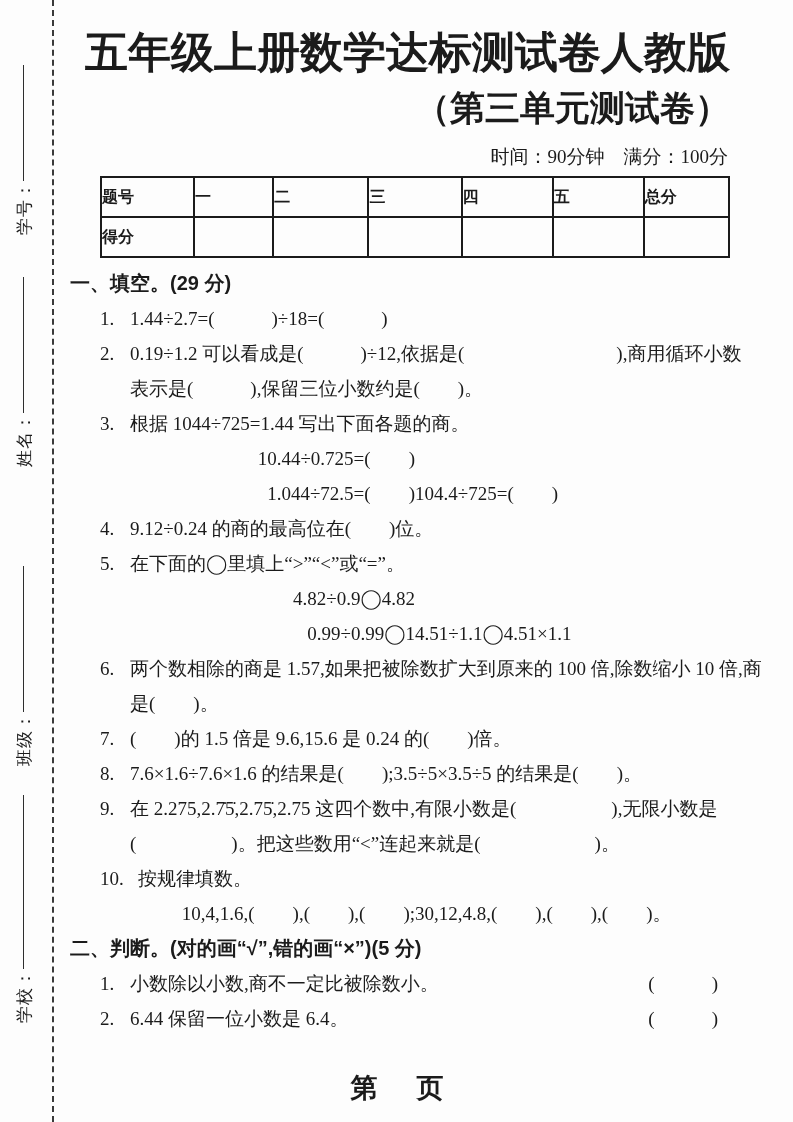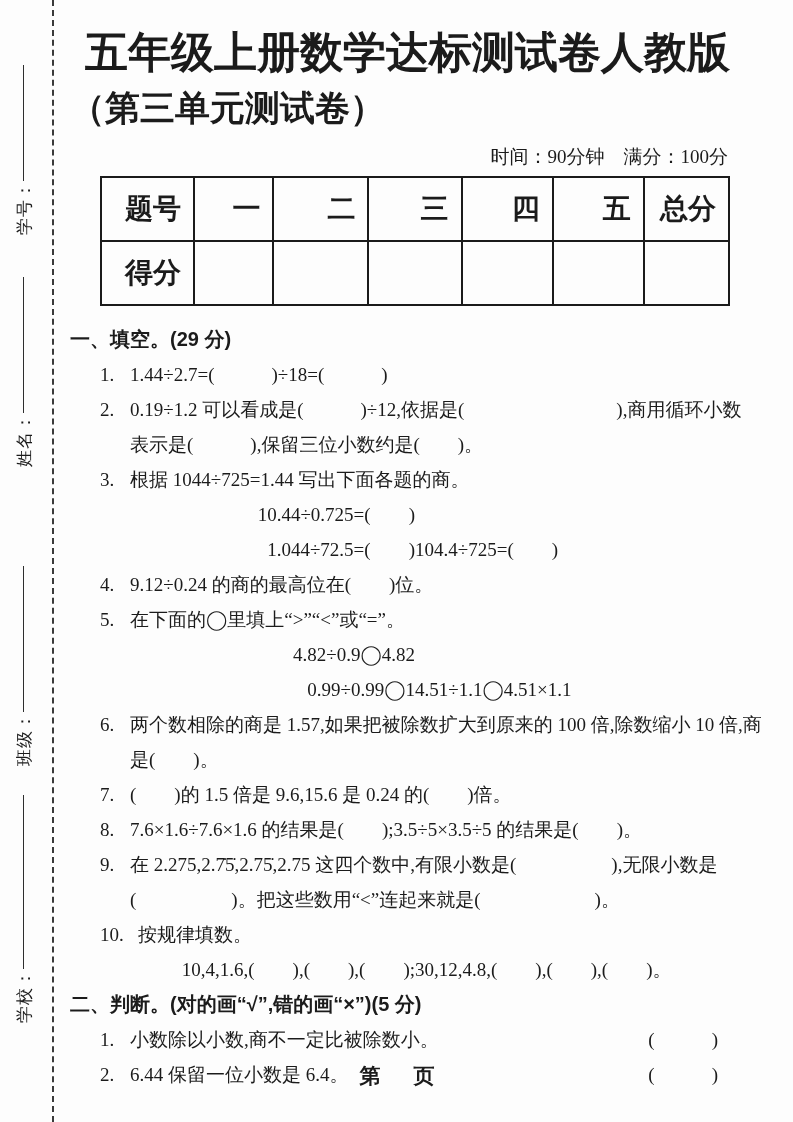--- a/index.html
+++ b/index.html
@@ -24,53 +24,53 @@
   .m-line { flex:1; height:0; border-bottom:1.6px solid #2e2e2e; margin-bottom:2px; }
 
   
   .content { position:absolute; left:70px; top:0; width:660px; }
   .title {
     margin:28px 0 0; text-align:right;
     font-size:43px; font-weight:bold; line-height:1.15;
     font-family:"Liberation Sans","DejaVu Sans",sans-serif;
   }
   .subtitle {
-    margin:8px 0 0; text-align:left;
+    margin:8px 0 0; text-align:right;
     font-size:35px; font-weight:bold;
     font-family:"Liberation Sans","DejaVu Sans",sans-serif;
   }
   .info { margin-top:12px; text-align:right; font-size:19px; padding-right:2px; }
 
   table.score { border-collapse:collapse; margin:6px 0 0 30px; table-layout:fixed; }
   table.score td {
-    border:2px solid #1b1b1b; height:38px; padding:12px;
-    text-align:right; vertical-align:middle;
-    font-size:28px; font-weight:bold;
-    font-family:"Liberation Sans","DejaVu Sans",sans-serif;
-  }
-
-  .lines { margin-top:16px; font-size:19px; }
+    border:2px solid #1b1b1b; height:38px; padding:0;
+    text-align:left; vertical-align:middle;
+    font-size:16px; font-weight:bold;
+    font-family:"Liberation Sans","DejaVu Sans",sans-serif;
+  }
+
+  .lines { margin-top:8px; font-size:19px; }
   .line { height:35px; line-height:35px; white-space:nowrap; }
   .sec-head {
     font-weight:bold; font-size:20px;
     font-family:"Liberation Sans","DejaVu Sans",sans-serif;
   }
   .q { padding-left:30px; display:flex; }
   .q .num { width:30px; flex:none; }
   .q10 .num { width:38px; }
   .cont { padding-left:60px; }
   .twocol { padding-left:60px; display:flex; }
   .twocol .colL { width:285px; flex:none;text-align:right; }
   .judge { padding-left:30px; padding-right:12px; display:flex; }
   .judge .txt { flex:1; }
   .judge .blank { flex:none; }
 
   .footer {
-    position:absolute; left:70px; bottom:32px; width:660px;
-    text-align:center; font-size:21px; font-weight:bold; letter-spacing:6px;
+    position:absolute; left:70px; bottom:16px; width:660px;
+    text-align:center; font-size:27px; font-weight:bold; letter-spacing:6px;
     font-family:"Liberation Sans","DejaVu Sans",sans-serif;
   }
 </style>
 </head>
 <body>
 
 <div class="dash-line"></div>
 
 <div class="m-item" style="width:170px; left:-61px; top:136px;">
   <span class="m-text">学号：</span>

